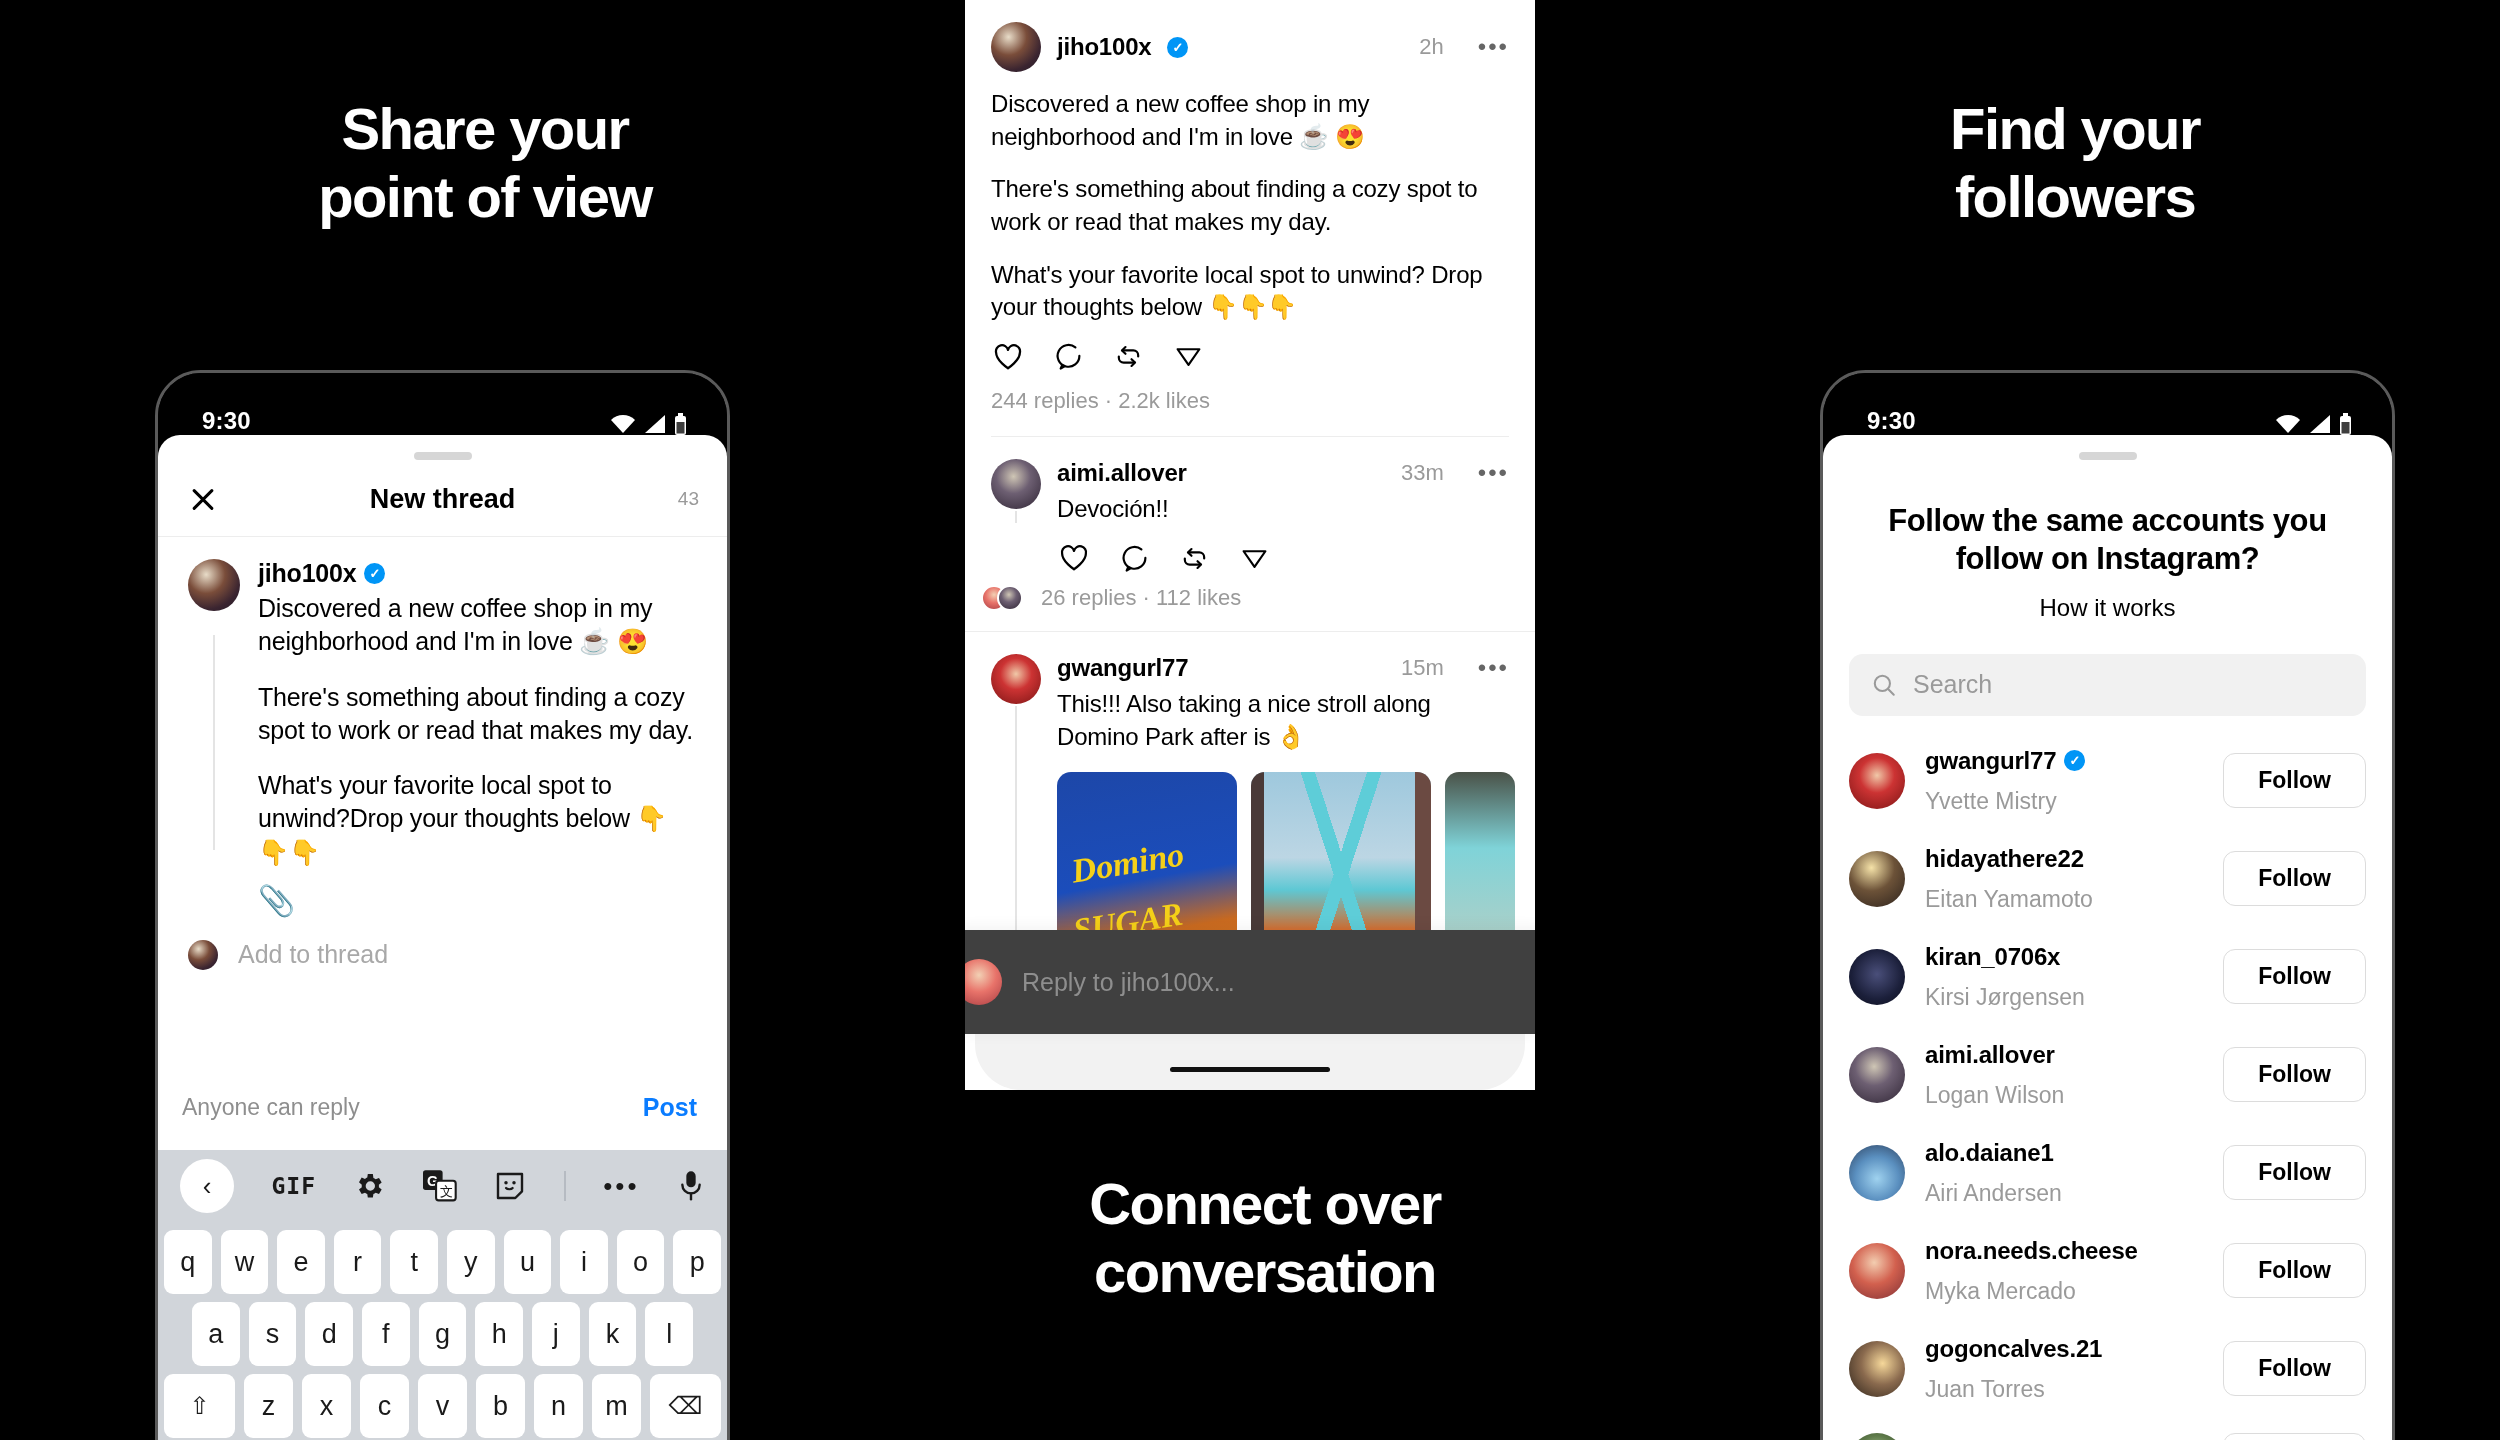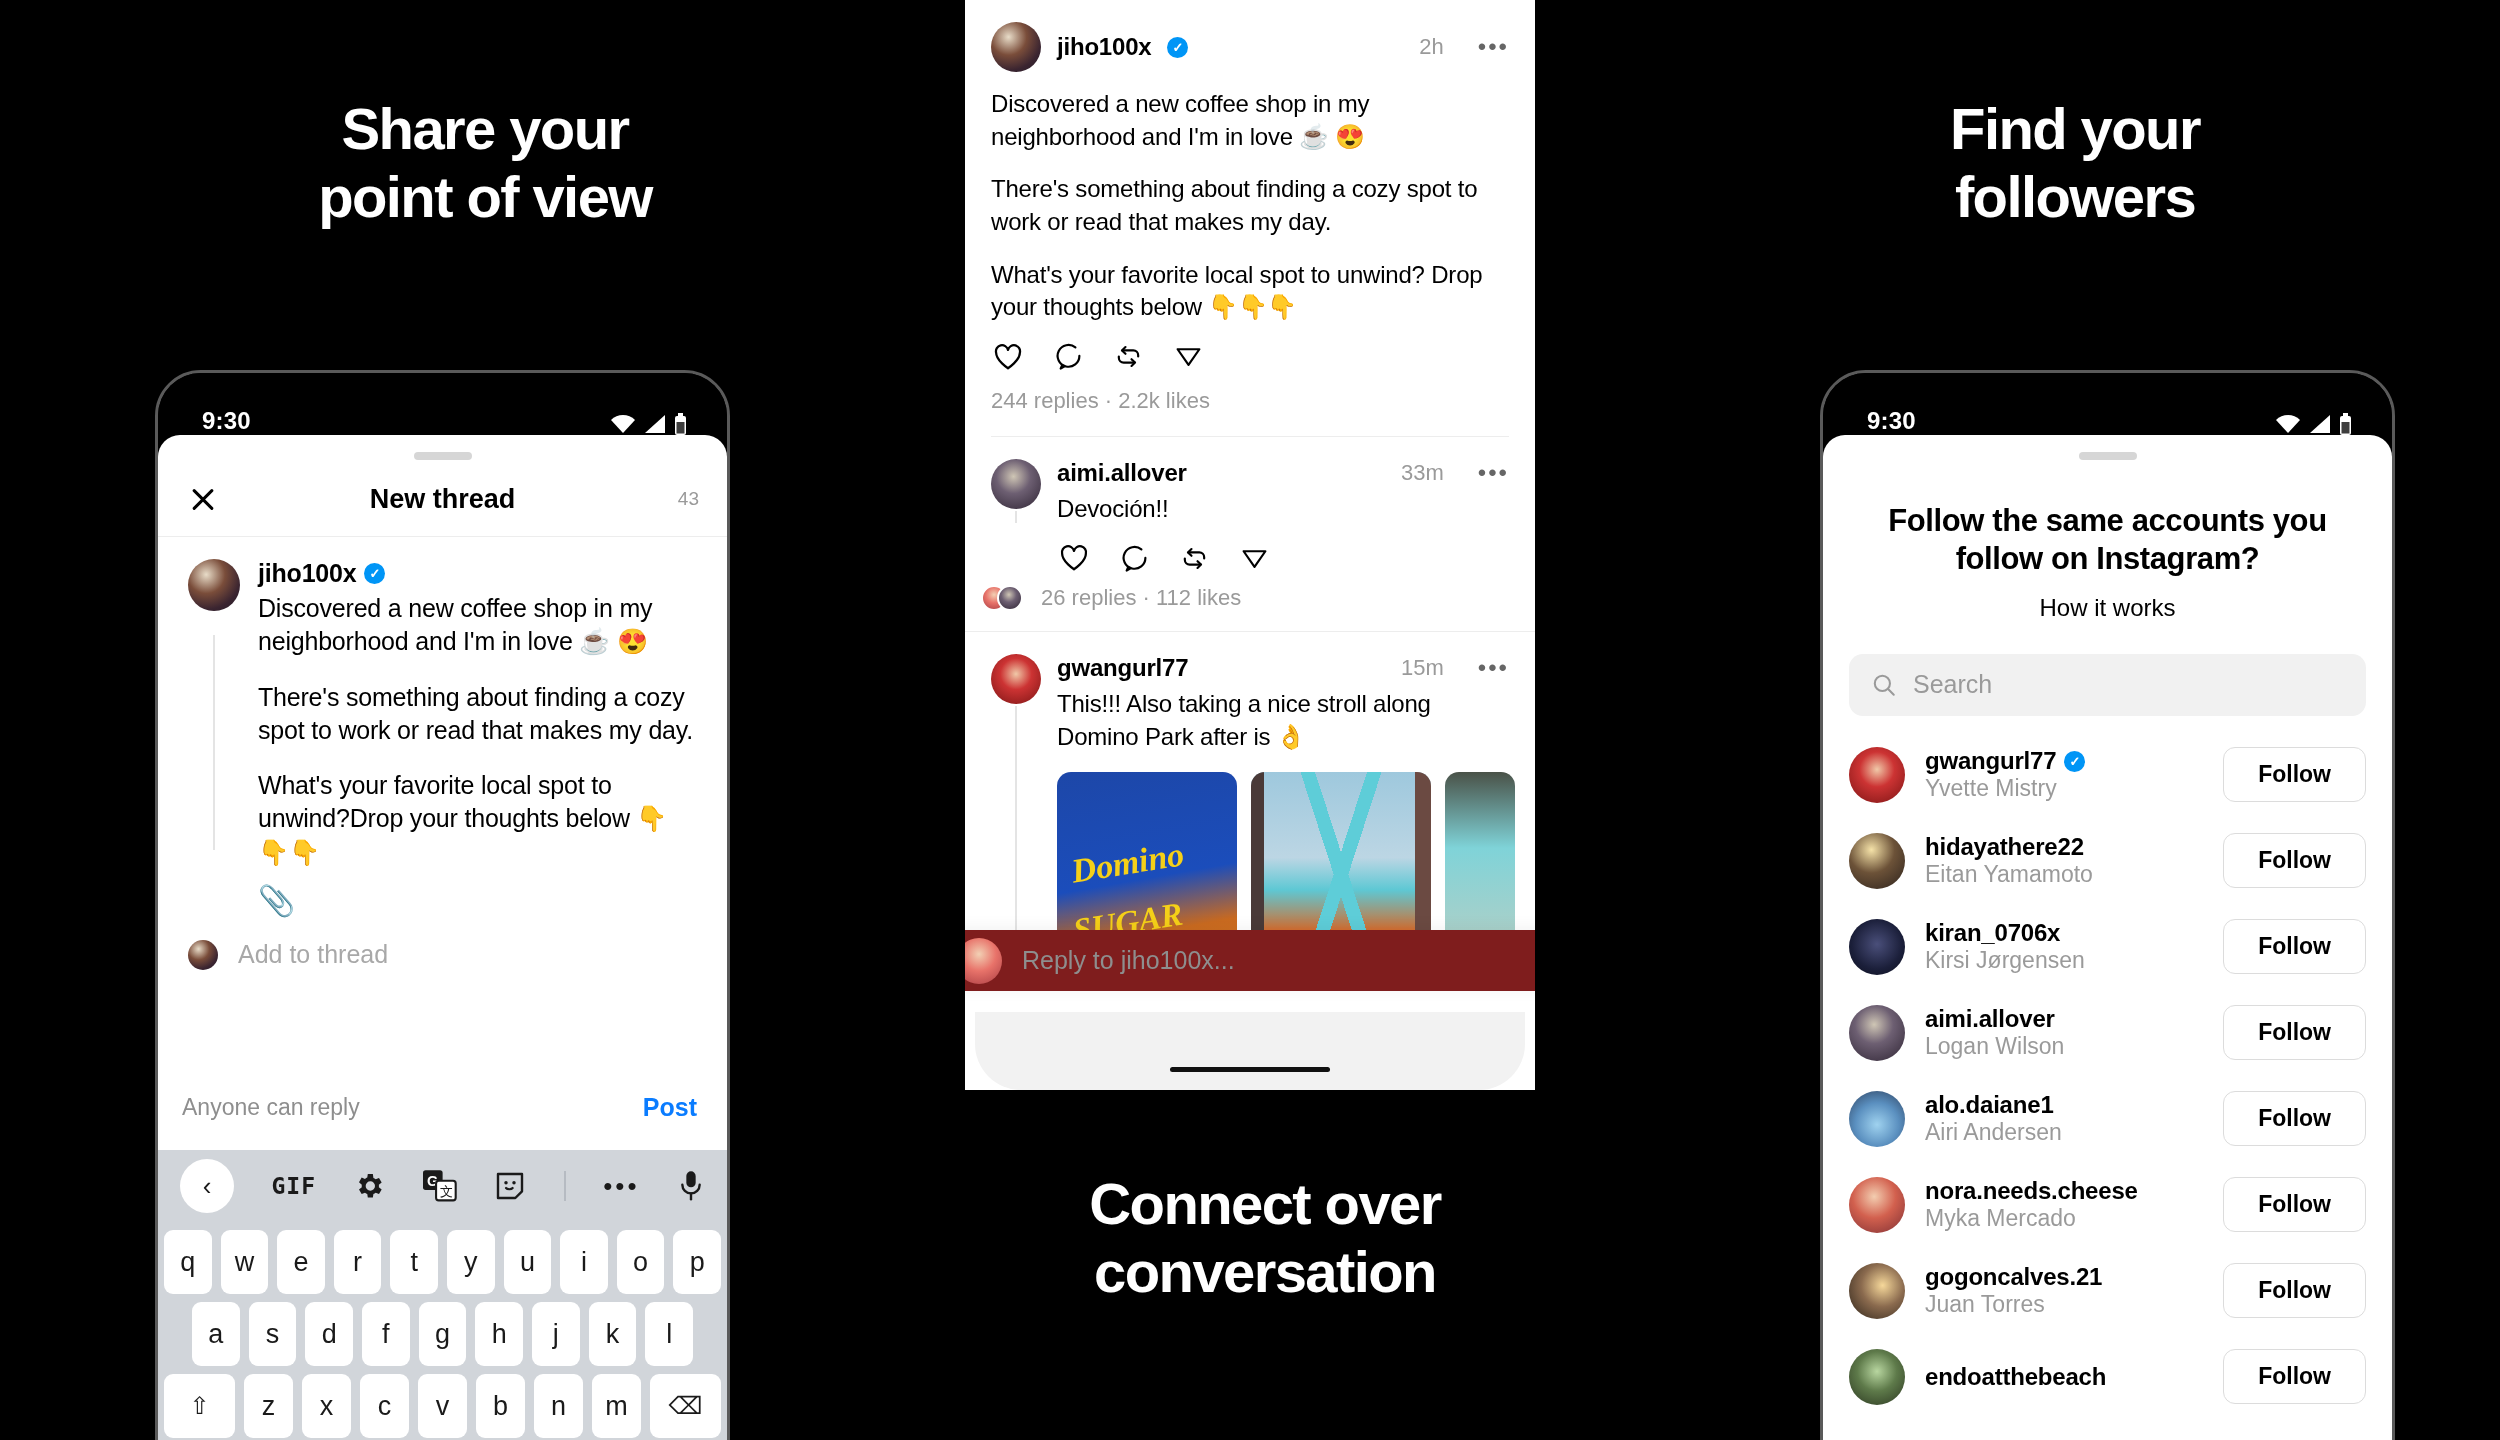--- a/index.html
+++ b/index.html
@@ -158,22 +158,22 @@
       linear-gradient(90deg, #4a3a38 0%, #4a3a38 7%, transparent 7%),
       linear-gradient(270deg, #6b4a42 0%, #6b4a42 9%, transparent 9%);
   }
   .media.m3 { width: 70px; background: linear-gradient(180deg, #4a5248 0%, #7fd3d8 40%, #b8cfc4 100%); }
 
   .reply-bar {
     position: absolute; left: 0; right: 0; bottom: 0; height: 160px;
     display: flex; align-items: flex-start; justify-content: center; pointer-events: none;
   }
   .reply-pill {
-    position: absolute; left: -45px; right: -45px; top: 0; height: 61px;
-    background: #7f1d1d; border-radius: 46px;
+    position: absolute; left: -45px; right: -45px; top: 0; height: 104px;
+    background: #404040; border-radius: 46px;
     display: flex; align-items: center; gap: 20px; padding: 0 36px;
     box-shadow: 0 -2px 16px rgba(0,0,0,.06);
   }
   .reply-pill .ph { font-size: 25px; color: #8e8e8e; }
   .mid-bottom {
     position: absolute; left: 10px; right: 10px; bottom: 0; height: 78px;
     background: #f2f2f2; border-radius: 0 0 46px 46px;
   }
   .home-indicator {
     position: absolute; left: 50%; transform: translateX(-50%); bottom: 18px;
@@ -187,21 +187,21 @@
   .search-bar {
     margin: 32px 26px 0; height: 62px; background: #f1f1f1; border-radius: 14px;
     display: flex; align-items: center; gap: 16px; padding: 0 22px;
   }
   .search-bar .ph { font-size: 25px; color: #9a9a9a; }
   .follow-list { margin-top: 16px; }
   .follow-row { display: flex; align-items: center; gap: 20px; padding: 15px 26px; }
   .fr-text { flex: 1; min-width: 0; }
   .fr-user { display: flex; align-items: center; gap: 8px; }
   .fr-user .n { font-size: 24px; font-weight: 700; color: #000; letter-spacing: -.2px; }
-  .fr-name { font-size: 23px; color: #9a9a9a; margin-top: 0; }
+  .fr-name { font-size: 23px; color: #9a9a9a; margin-top: 13px; }
   .follow-btn {
     border: 1.5px solid #dcdcdc; border-radius: 12px; background: #fff;
     padding: 13px 34px; font-size: 23px; font-weight: 600; color: #000;
     font-family: "Liberation Sans", sans-serif; cursor: pointer;
   }
   svg { display: block; }
 </style>
 </head>
 <body>
 

